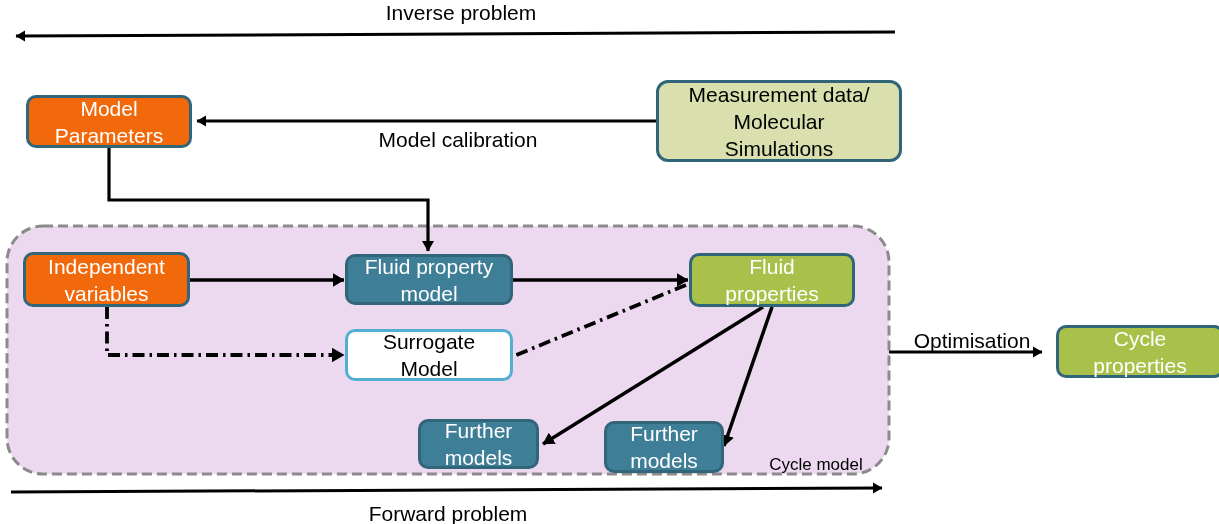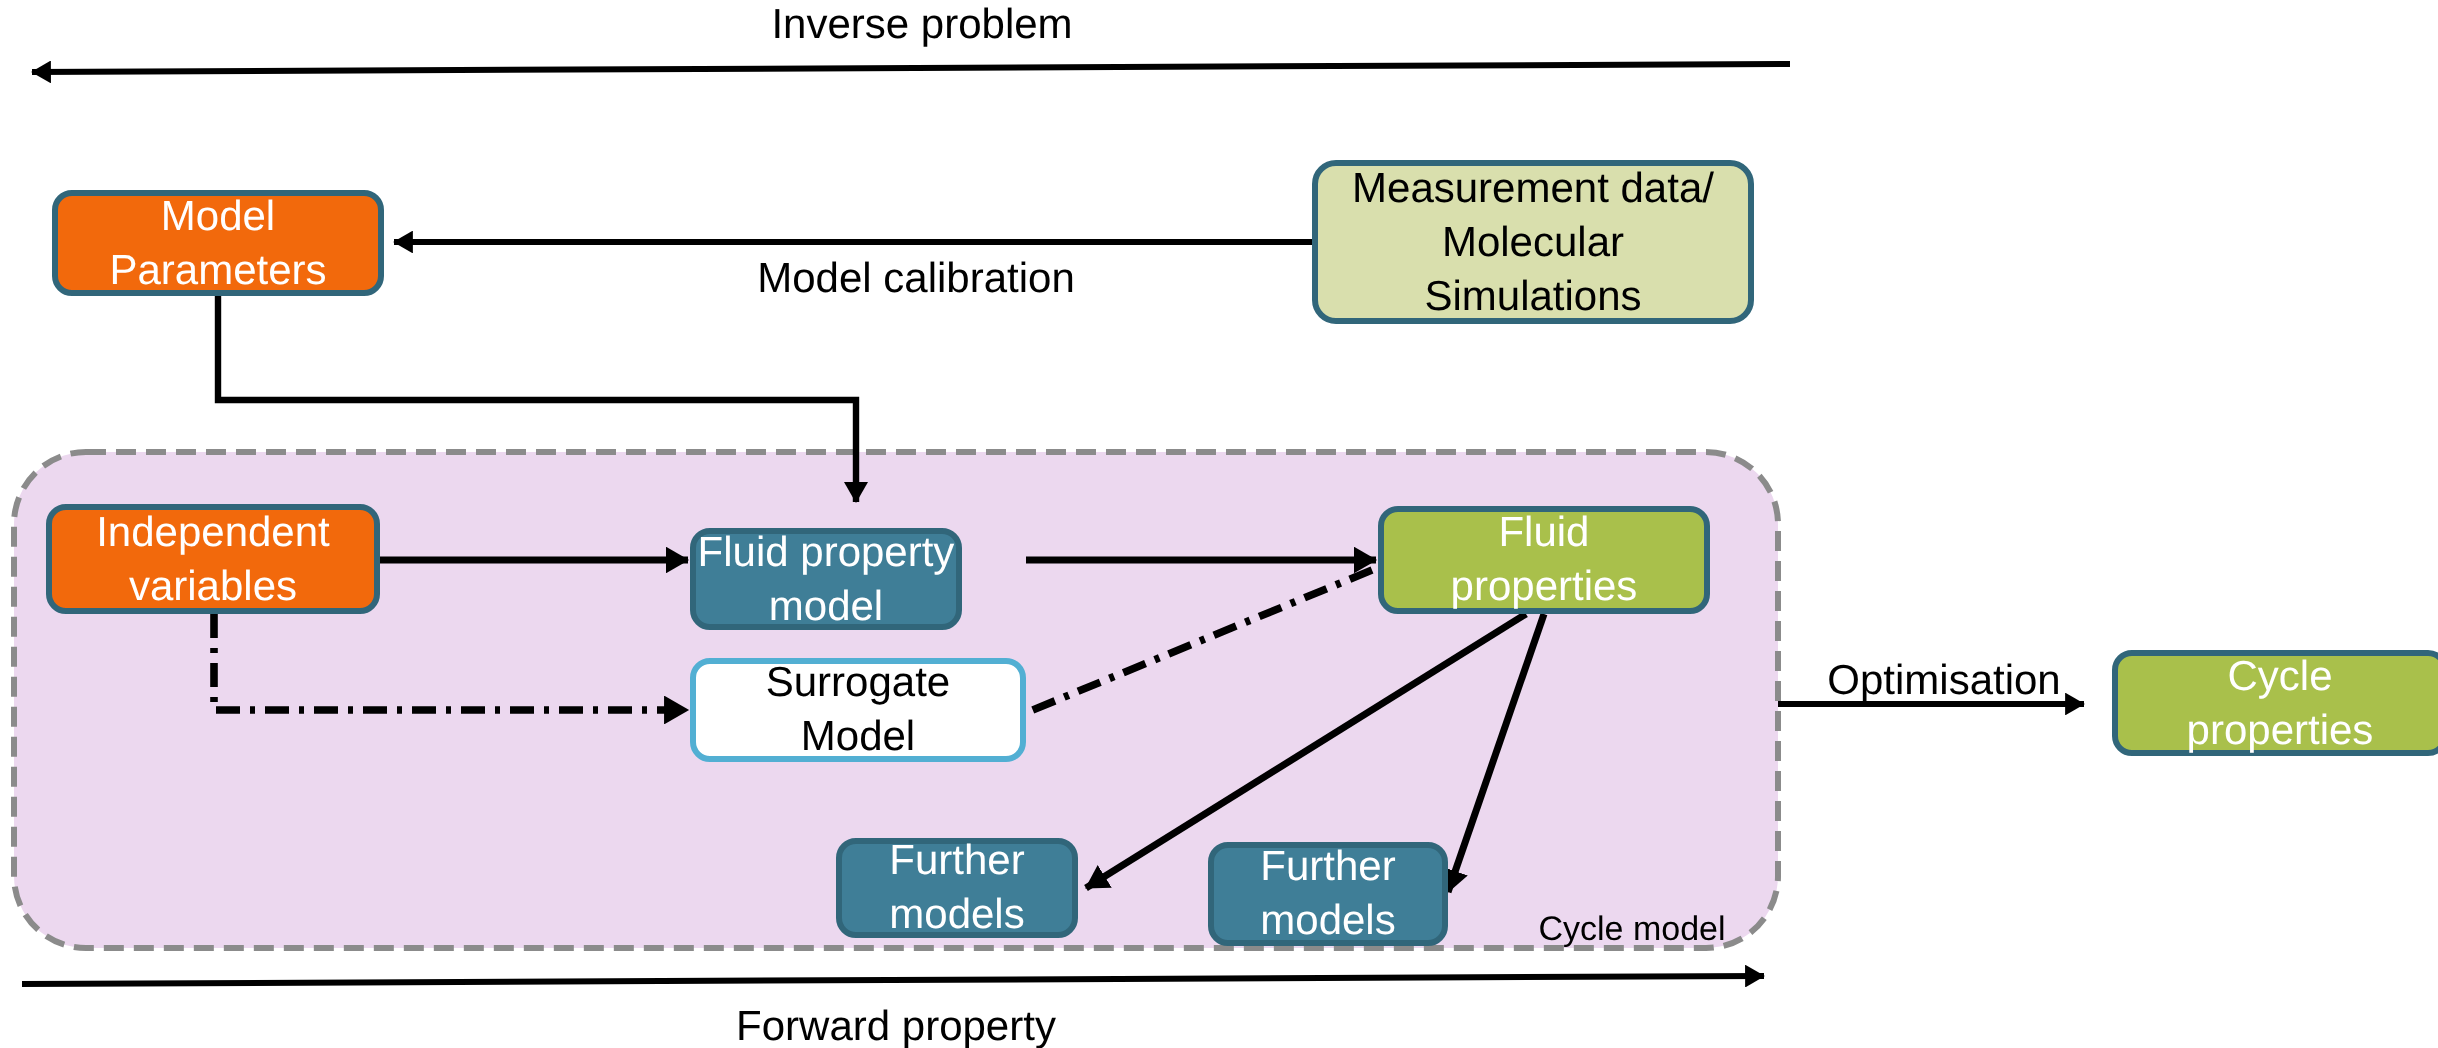--- a/index.html
+++ b/index.html
@@ -40,23 +40,23 @@
     position: absolute;
     transform: translateX(-50%);
     font-size: 21px;
     line-height: 23px;
     color: var(--text-dark);
     white-space: nowrap;
   }
   .flabel.small { font-size: 17px; line-height: 17px; }
 
   #node-model-parameters      { left: 26px;  top: 95px;  width: 166px; height: 53px; }
-  #node-measurement-data      { left: 656px; top: 80px;  width: 221px; height: 82px; border-radius: 12px; }
+  #node-measurement-data      { left: 656px; top: 80px;  width: 246px; height: 82px; border-radius: 12px; }
   #node-independent-variables { left: 23px;  top: 252px; width: 167px; height: 55px; }
-  #node-fluid-property-model  { left: 345px; top: 254px; width: 136px; height: 51px; margin-top: 10px; }
+  #node-fluid-property-model  { left: 345px; top: 254px; width: 168px; height: 51px; }
   #node-surrogate-model       { left: 345px; top: 329px; width: 168px; height: 52px; }
   #node-fluid-properties      { left: 689px; top: 253px; width: 166px; height: 54px; }
   #node-further-models-left   { left: 418px; top: 419px; width: 121px; height: 50px; }
   #node-further-models-right  { left: 604px; top: 421px; width: 120px; height: 52px; }
   #node-cycle-properties      { left: 1044px; top: 325px; width: 168px; height: 53px; margin-left: 12px; }
 
   #label-inverse-problem   { left: 461px; top: 1px; }
   #label-model-calibration { left: 458px; top: 128px; }
   #label-optimisation      { left: 972px; top: 329px; }
   #label-forward-problem   { left: 448px; top: 502px; }
@@ -95,21 +95,21 @@
     <line x1="772" y1="307" x2="724" y2="446" stroke="var(--arrow)" stroke-width="3.5" marker-end="url(#ah)"></line>
 
     <line x1="889" y1="352" x2="1042" y2="352" stroke="var(--arrow)" stroke-width="3" marker-end="url(#ah)"></line>
 
     <line x1="11" y1="492" x2="882" y2="488" stroke="var(--arrow)" stroke-width="3" marker-end="url(#ah)"></line>
   </svg>
 
   <div class="flabel" id="label-inverse-problem">Inverse problem</div>
   <div class="flabel" id="label-model-calibration">Model calibration</div>
   <div class="flabel" id="label-optimisation">Optimisation</div>
-  <div class="flabel" id="label-forward-problem">Forward property</div>
+  <div class="flabel" id="label-forward-problem">Forward problem</div>
   <div class="flabel small" id="label-cycle-model">Cycle model</div>
 
   <div class="node orange" id="node-model-parameters">Model
 Parameters</div>
   <div class="node olive" id="node-measurement-data">Measurement data/
 Molecular
 Simulations</div>
   <div class="node orange" id="node-independent-variables">Independent
 variables</div>
   <div class="node teal" id="node-fluid-property-model">Fluid property

